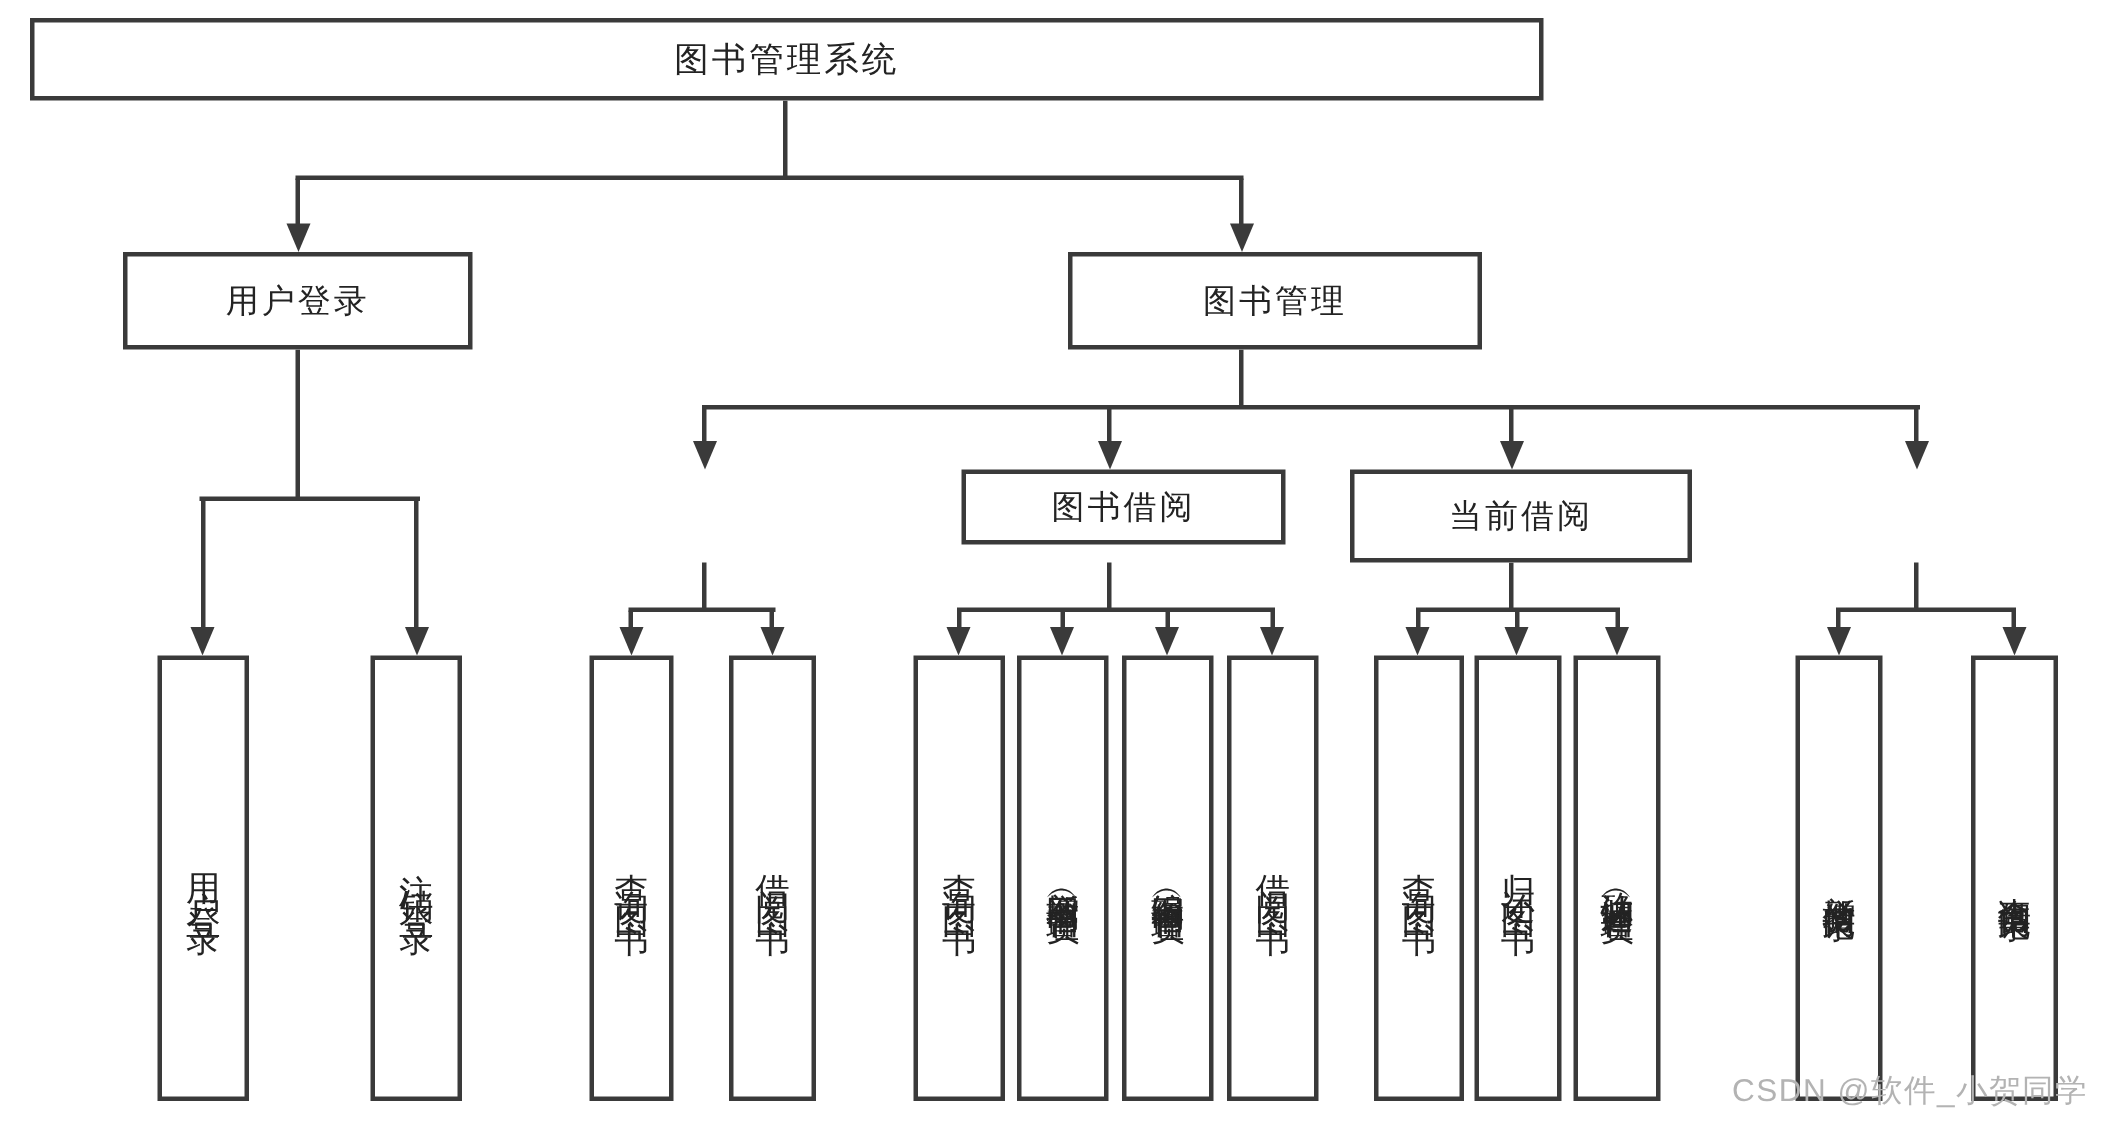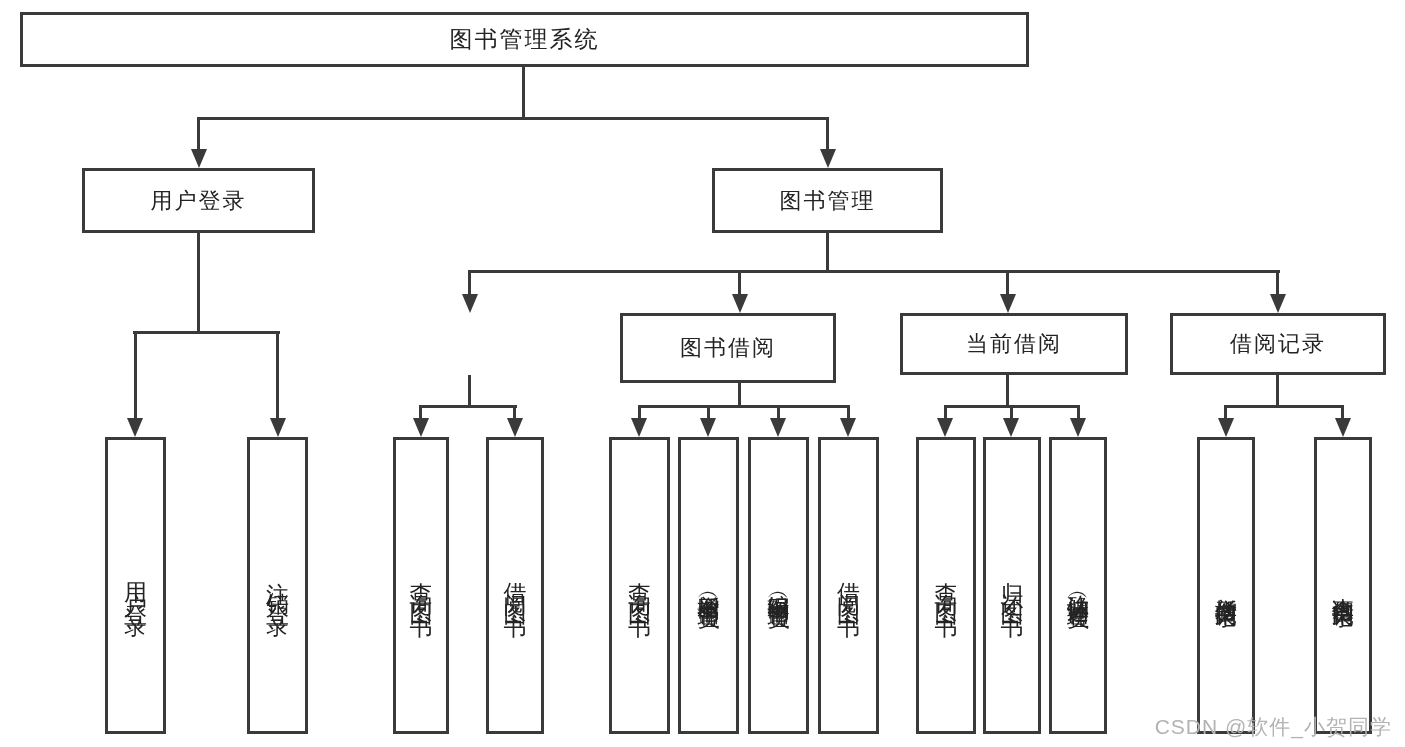--- a/index.html
+++ b/index.html
@@ -130,32 +130,29 @@
   <div class="vline" style="left:1341px;top:407px;height:14px"></div>
   <div class="arrow" style="left:1335px;top:418px"></div>
 
   <div class="node root" style="left:20px;top:12px;width:1009px;height:55px">
     <span>图书管理系统</span>
   </div>
 
   <div class="node" style="left:82px;top:168px;width:233px;height:65px">
     <span>用户登录</span>
   </div>
-  <div class="node" style="left:712px;top:168px;width:231px;height:65px">
+  <div class="node" style="left:712px;top:168px;width:276px;height:65px">
     <span>图书管理</span>
   </div>
 
-  <div class="node" style="left:620px;top:313px;width:216px;height:70px">
+  <div class="node" style="left:641px;top:313px;width:216px;height:50px">
     <span>图书借阅</span>
   </div>
   <div class="node" style="left:900px;top:313px;width:228px;height:62px">
     <span>当前借阅</span>
-  </div>
-  <div class="node" style="left:1170px;top:313px;width:216px;height:62px">
-    <span>借阅记录</span>
   </div>
 
   <div class="leaf" style="left:105px;width:61px">
     <span class="vtext">用户登录</span>
   </div>
   <div class="leaf" style="left:247px;width:61px">
     <span class="vtext">注销登录</span>
   </div>
 
   <div class="leaf" style="left:393px;width:56px">

